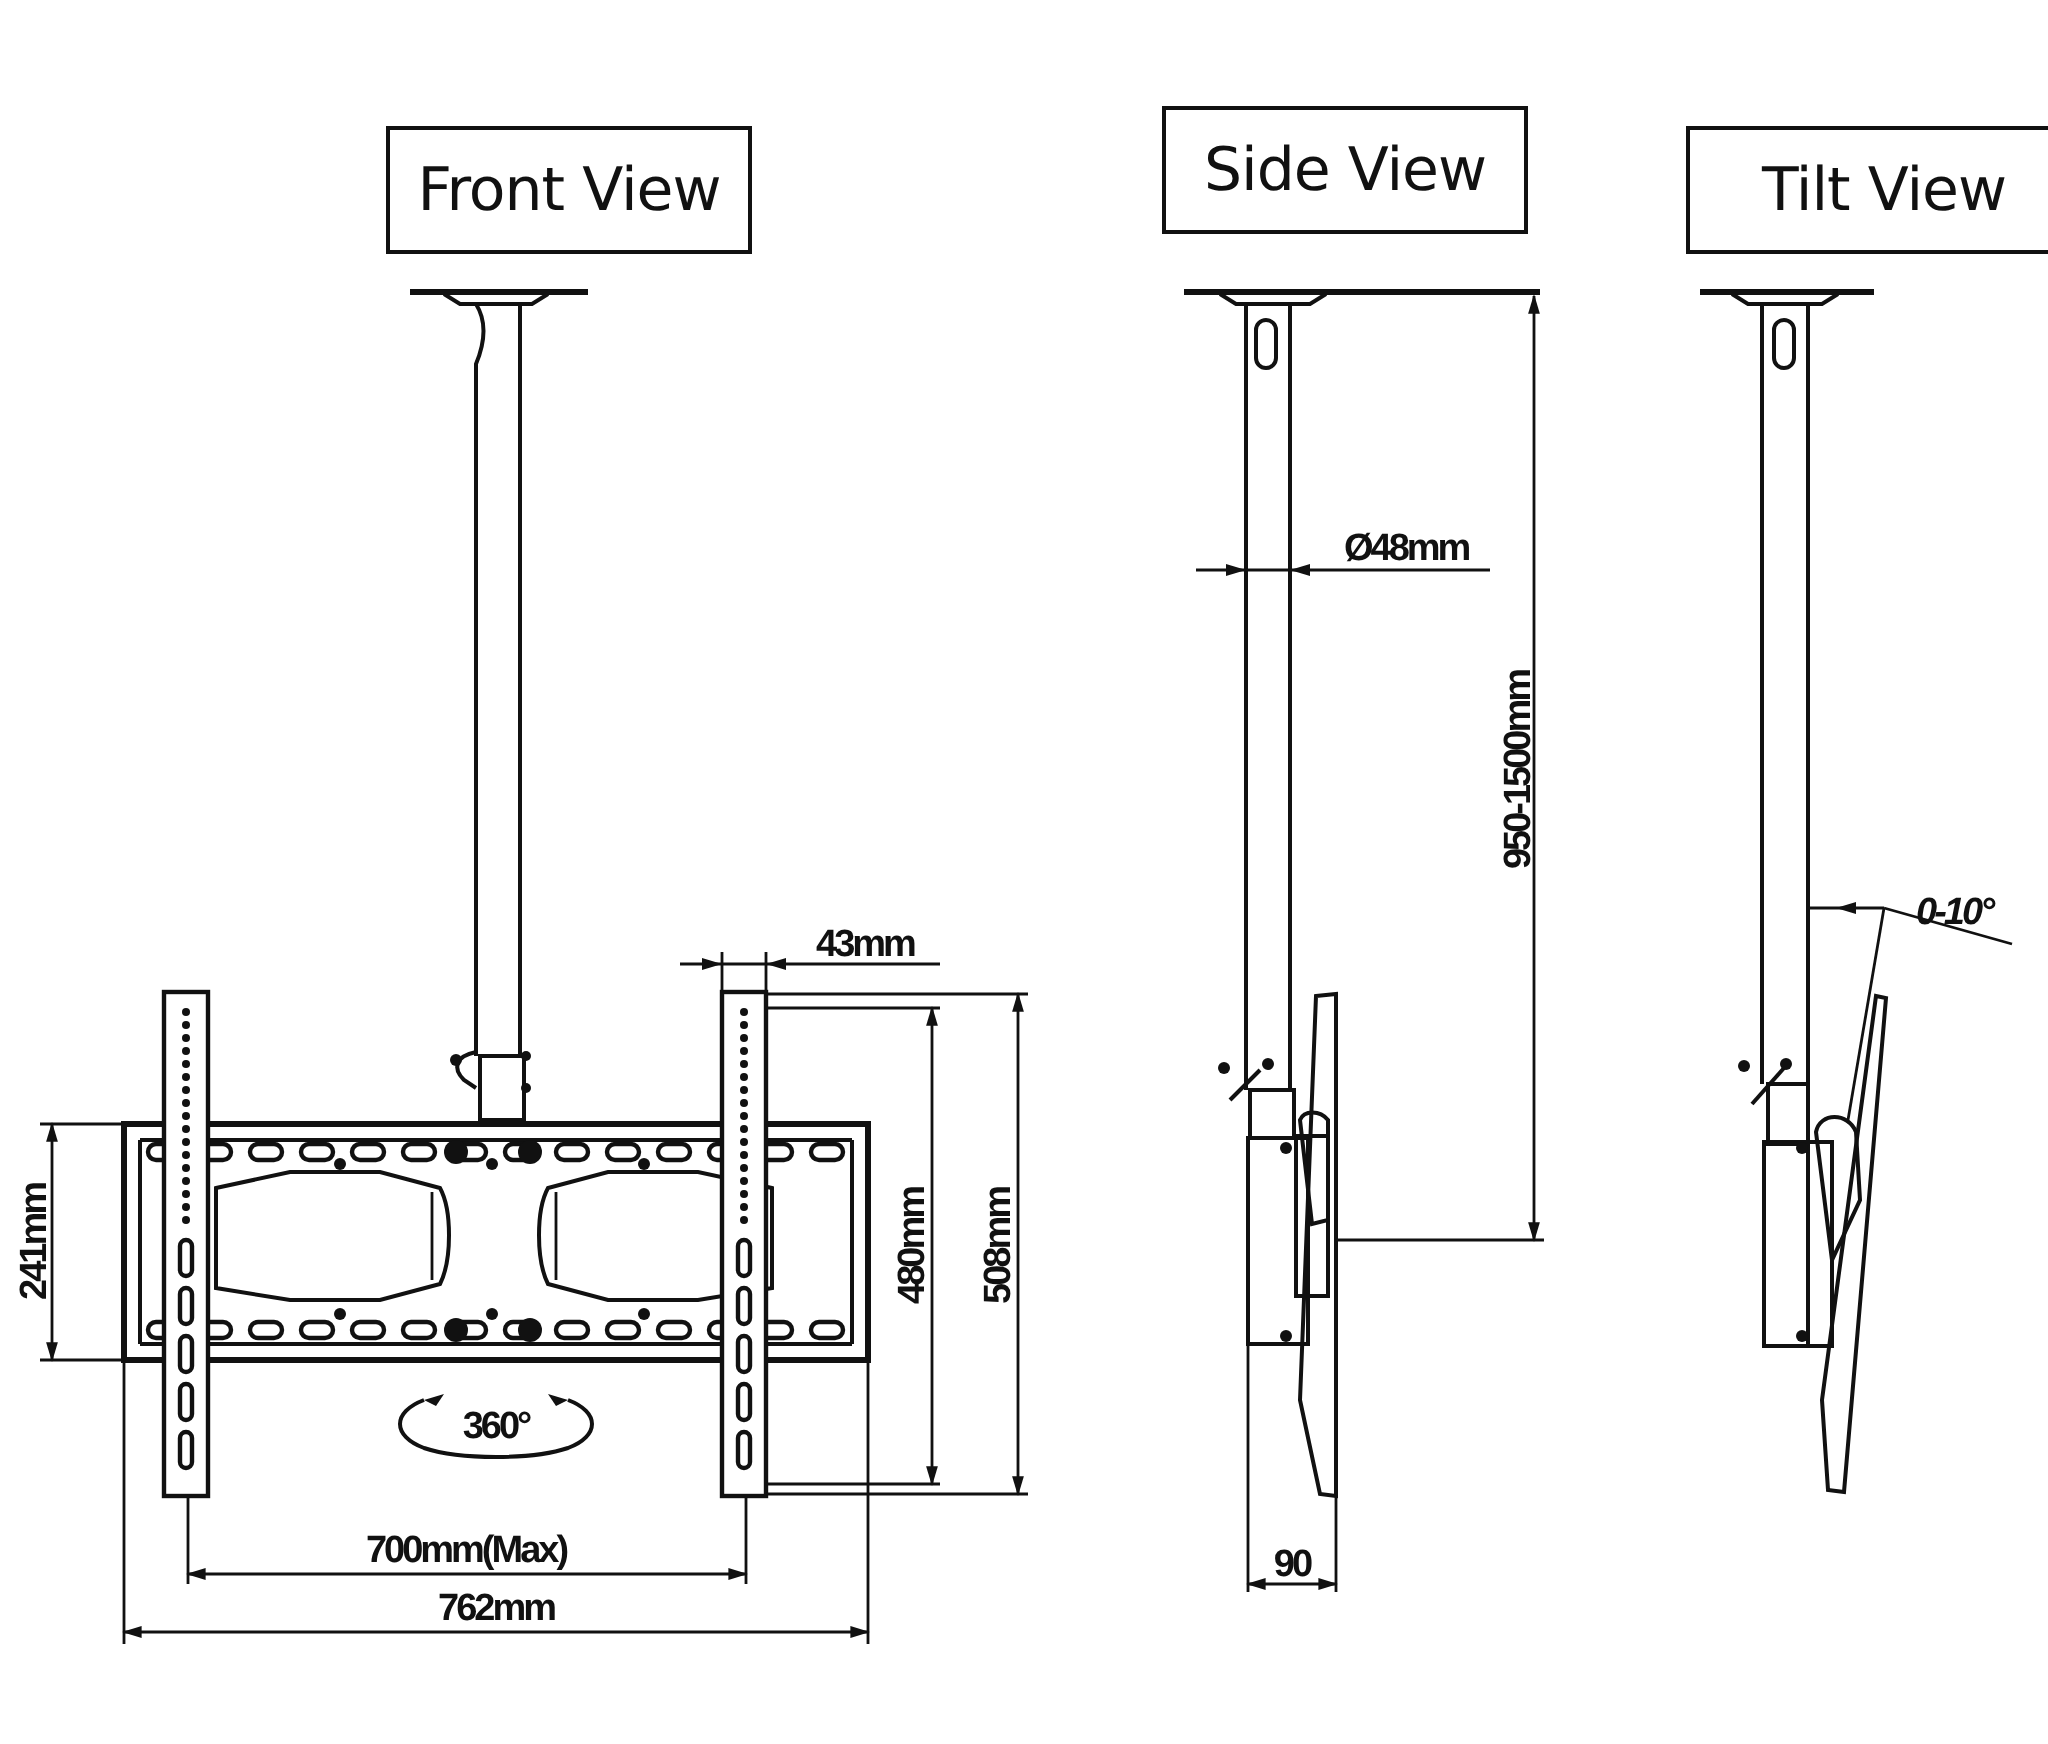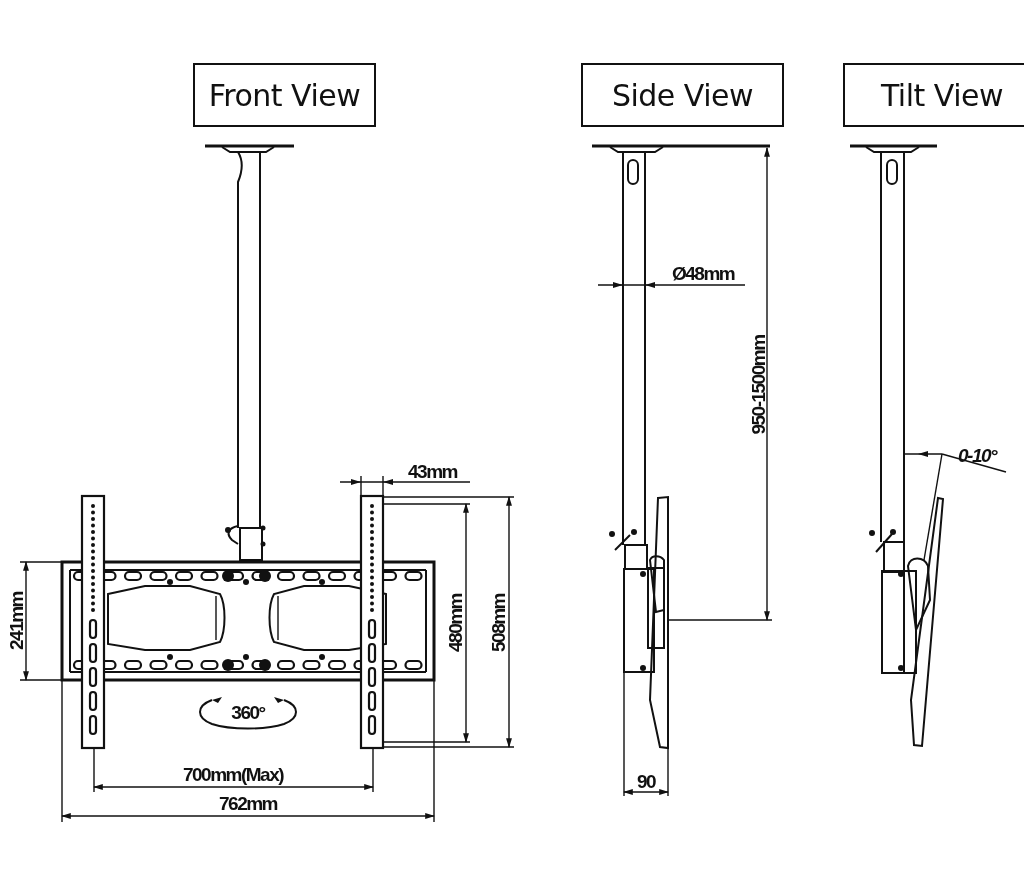--- a/index.html
+++ b/index.html
@@ -13,21 +13,21 @@
   .dim { font-family: "Liberation Sans", sans-serif; font-weight: bold; font-size: 19px; fill: #111; letter-spacing: -1.5px; }
   .dot { fill: #111; }
   .slot { fill: #fff; stroke: #111; stroke-width: 2.2; }
 </style>
 </head>
 <body>
 
 <div class="view-box" style="left:158px; top:63px; width:183px; height:64px;">
   <span class="view-title">Front View</span>
 </div>
-<div class="view-box" style="left:546px; top:63px; width:203px; height:64px;">
+<div class="view-box" style="left:546px; top:53px; width:183px; height:64px;">
   <span class="view-title">Side View</span>
 </div>
 <div class="view-box" style="left:808px; top:63px; width:198px; height:64px;">
   <span class="view-title">Tilt View</span>
 </div>
 
 <svg width="1024" height="872" viewBox="0 0 1024 872">
   <defs>
     <marker id="arr" viewBox="0 0 10 10" refX="9" refY="5" markerWidth="7" markerHeight="7" orient="auto-start-reverse">
       <path d="M0,2 L10,5 L0,8 z" fill="#111"></path>

